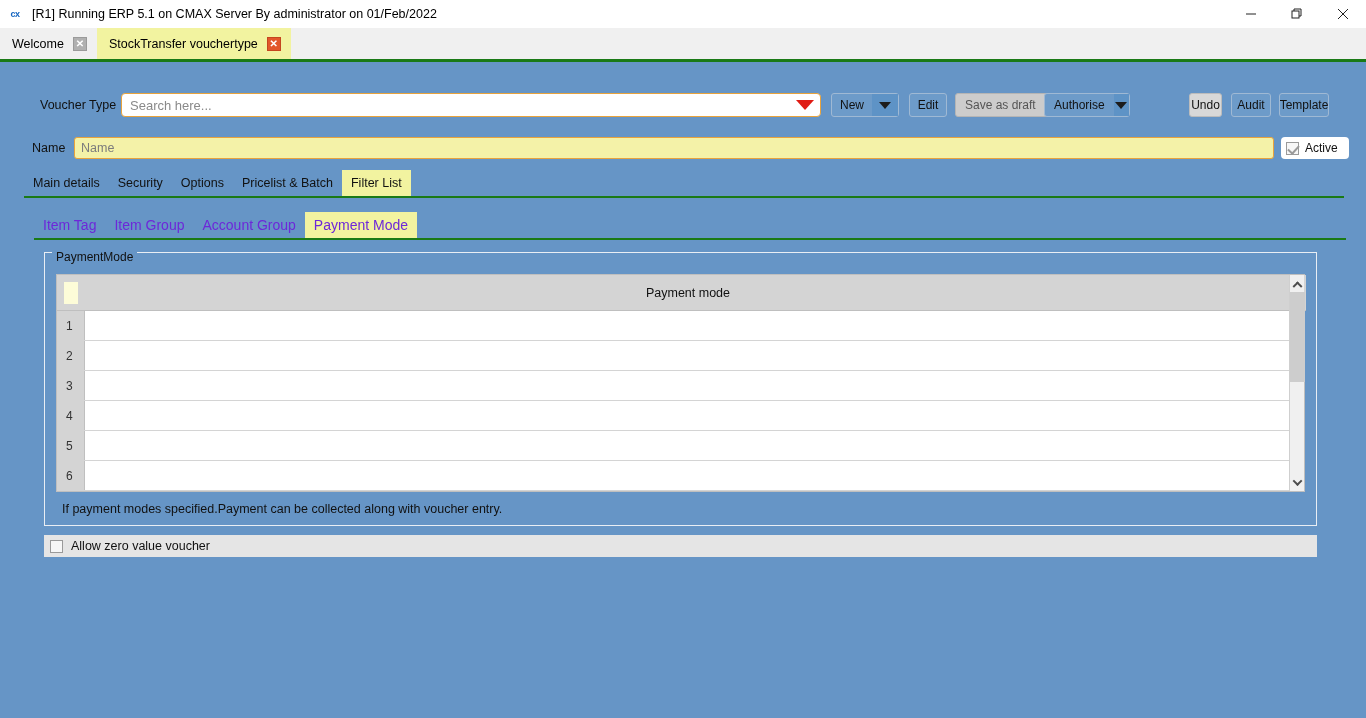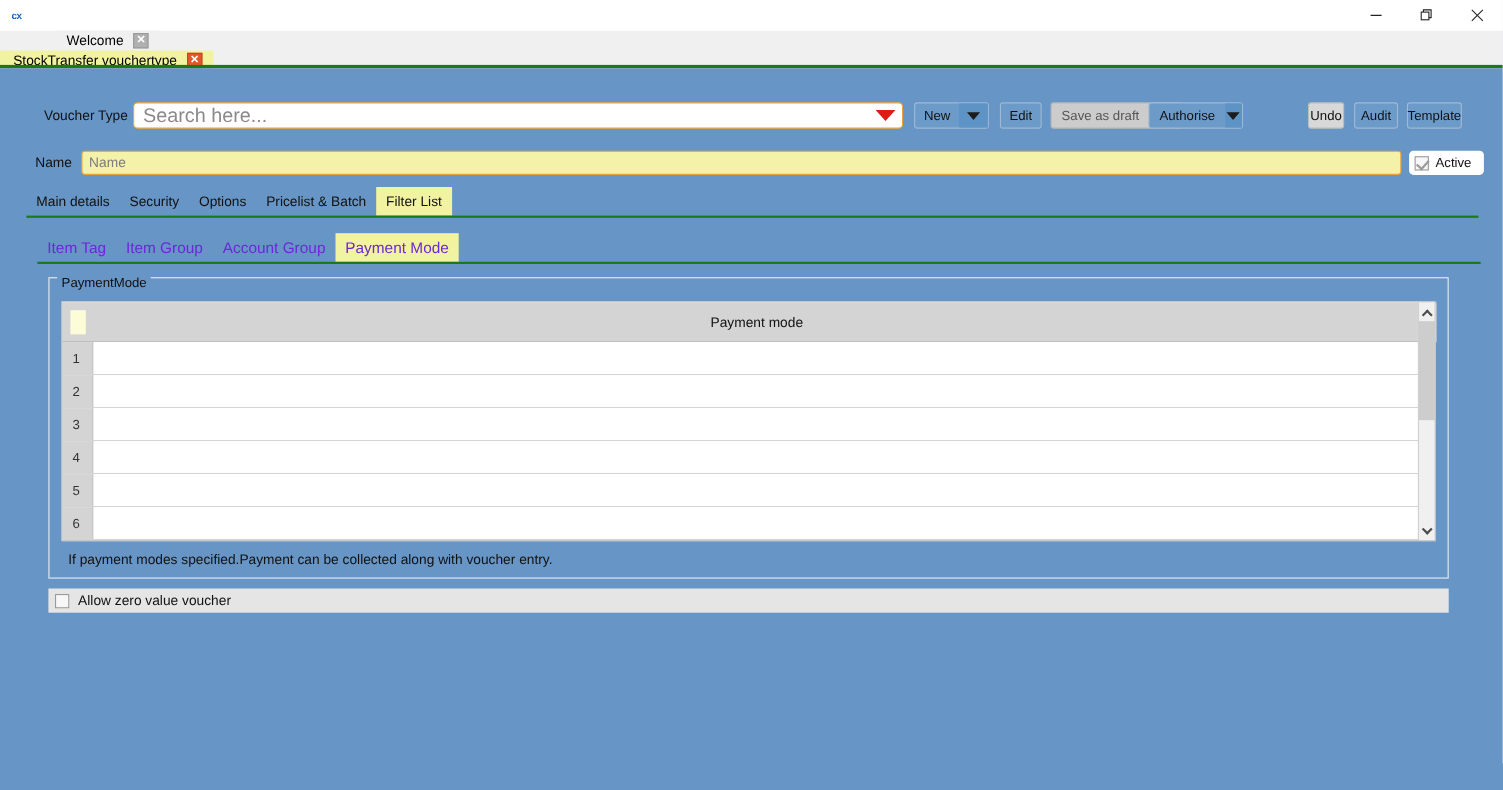--- a/index.html
+++ b/index.html
@@ -32,21 +32,21 @@
     width: 46px; height: 28px; display: flex; align-items: center;
     justify-content: center; color: #222; background: #ffffff;
   }
   .win-btn svg { display: block; }
 
   
   #tabstrip {
     position: absolute; left: 0; top: 28px; width: 1366px; height: 34px;
     background: #f0f0f0;
   }
-  #tablist { position: absolute; left: 0; top: 0; display: flex; align-items: center; height: 36px; flex-direction: column; }
+  #tablist { position: absolute; left: 0; top: 0; display: flex; align-items: flex-start; height: 36px; }
   .doc-tab {
     display: flex; align-items: center; padding: 0 10px 0 12px;
     height: 31px; font-size: 12.5px; color: #000;
     background: #f0f0f0;
   }
   .doc-tab.active { background: #f2f3a0; }
   .tab-close {
     width: 14px; height: 14px; margin-left: 9px;
     display: flex; align-items: center; justify-content: center;
     font-size: 10px; font-weight: bold; color: #ffffff;
@@ -78,21 +78,21 @@
   #lbl-vouchertype {
     position: absolute; left: 40px; top: 98px; font-size: 12.5px; color: #111;
   }
   #search-box {
     position: absolute; left: 121px; top: 93px; width: 700px; height: 24px;
     background: #ffffff; border: 1px solid #e8a33d; border-radius: 4px;
     display: flex; align-items: center;
   }
   #search-input {
     flex: 1; height: 20px; border: none; outline: none; background: transparent;
-    font-size: 18px; color: #333; padding-left: 8px;
+    font-size: 13px; color: #333; padding-left: 8px;
     font-family: "Liberation Sans", sans-serif;
   }
   #search-input::placeholder { color: #8a8a8a; }
   #search-dropdown-arrow {
     width: 30px; height: 22px; display: flex; align-items: center; justify-content: center;
   }
   .tri-red {
     width: 0; height: 0; border-left: 9px solid transparent;
     border-right: 9px solid transparent; border-top: 10px solid #e01b13;
   }
@@ -267,20 +267,21 @@
     position: absolute; left: 44px; top: 535px; width: 1273px; height: 22px;
     background: #e5e5e5; display: flex; align-items: center; padding-left: 6px;
   }
   #zero-label { margin-left: 8px; font-size: 12.5px; color: #111; }
 </style>
 </head>
 <body>
 
 <div id="titlebar">
   <div id="app-icon">cx</div>
+  <div id="title-text">[R1] Running ERP 5.1 on CMAX Server By administrator on 01/Feb/2022</div>
   <div id="win-controls">
     <div class="win-btn">
       <svg width="12" height="12" viewBox="0 0 12 12">
           <line x1="1" y1="6" x2="11" y2="6" stroke="#222" stroke-width="1"></line>
         </svg>
     </div>
     <div class="win-btn">
       <svg width="12" height="12" viewBox="0 0 12 12">
         <rect x="1" y="3" width="7" height="7" fill="none" stroke="#222" stroke-width="1"></rect>
         <polyline points="3,3 3,1 10,1 10,8 8,8" fill="none" stroke="#222" stroke-width="1"></polyline>

